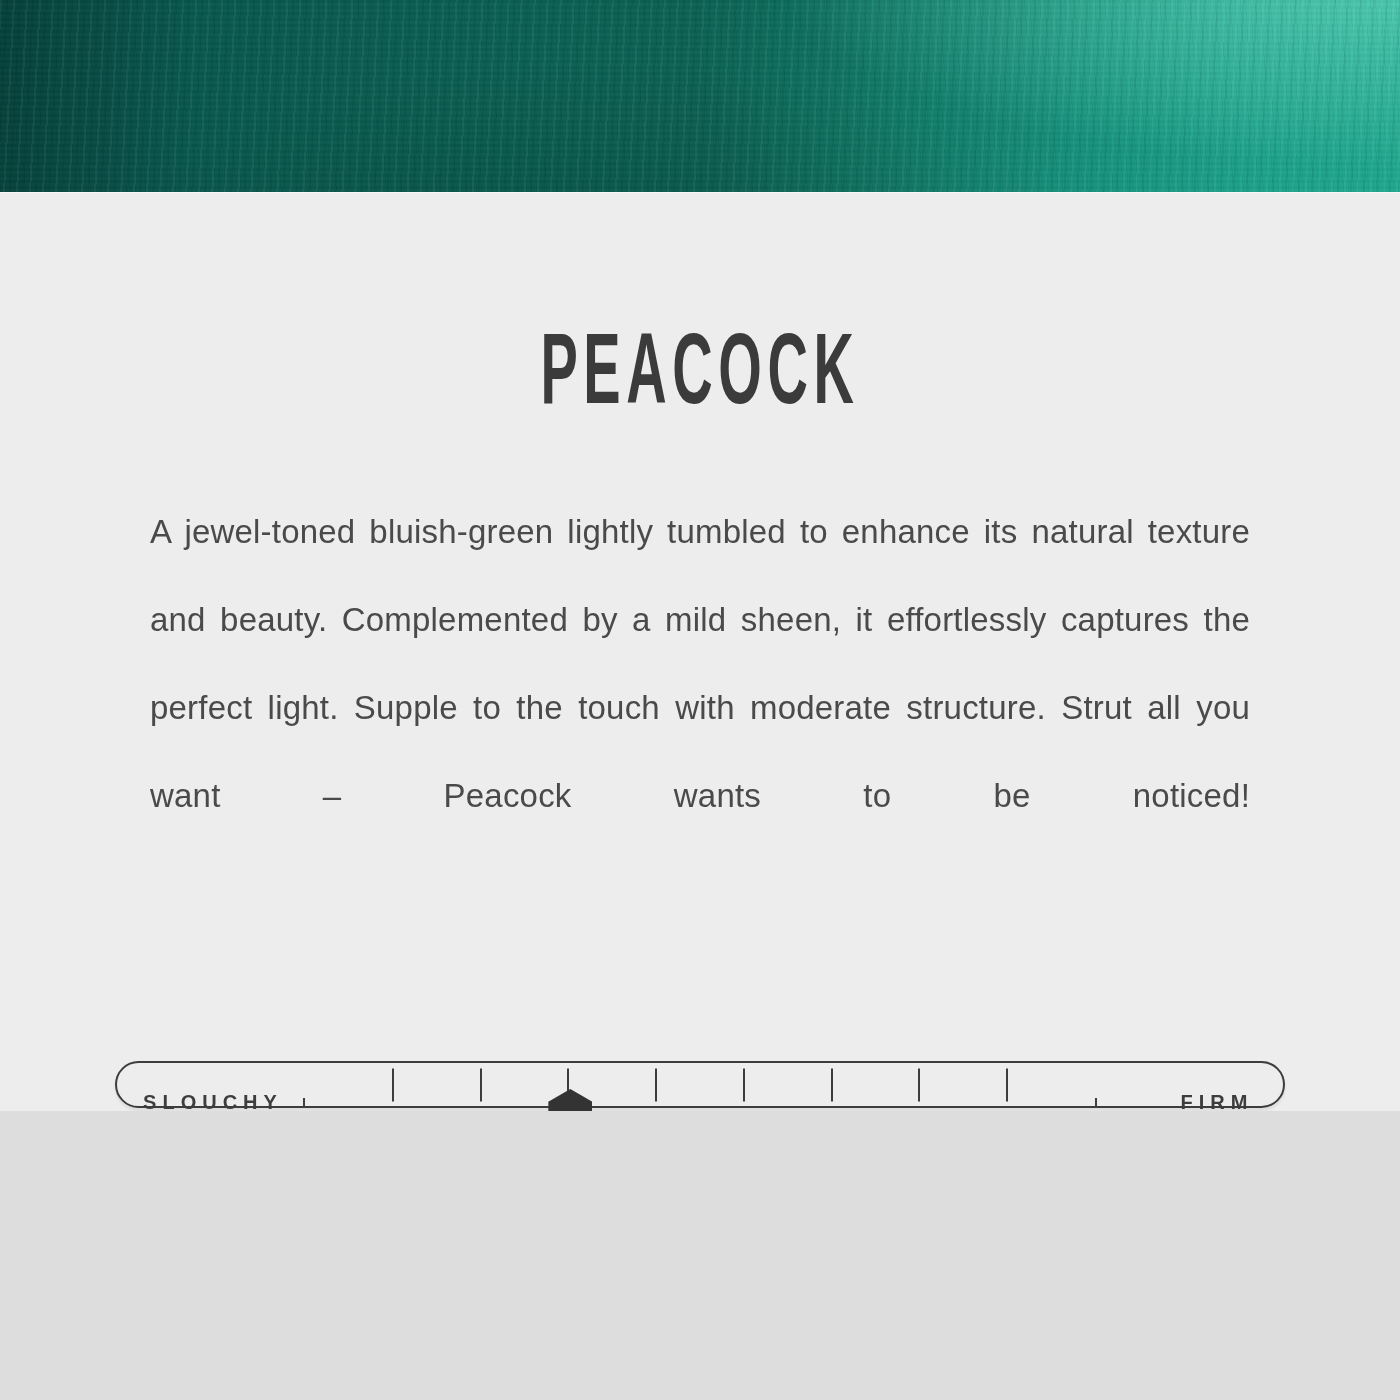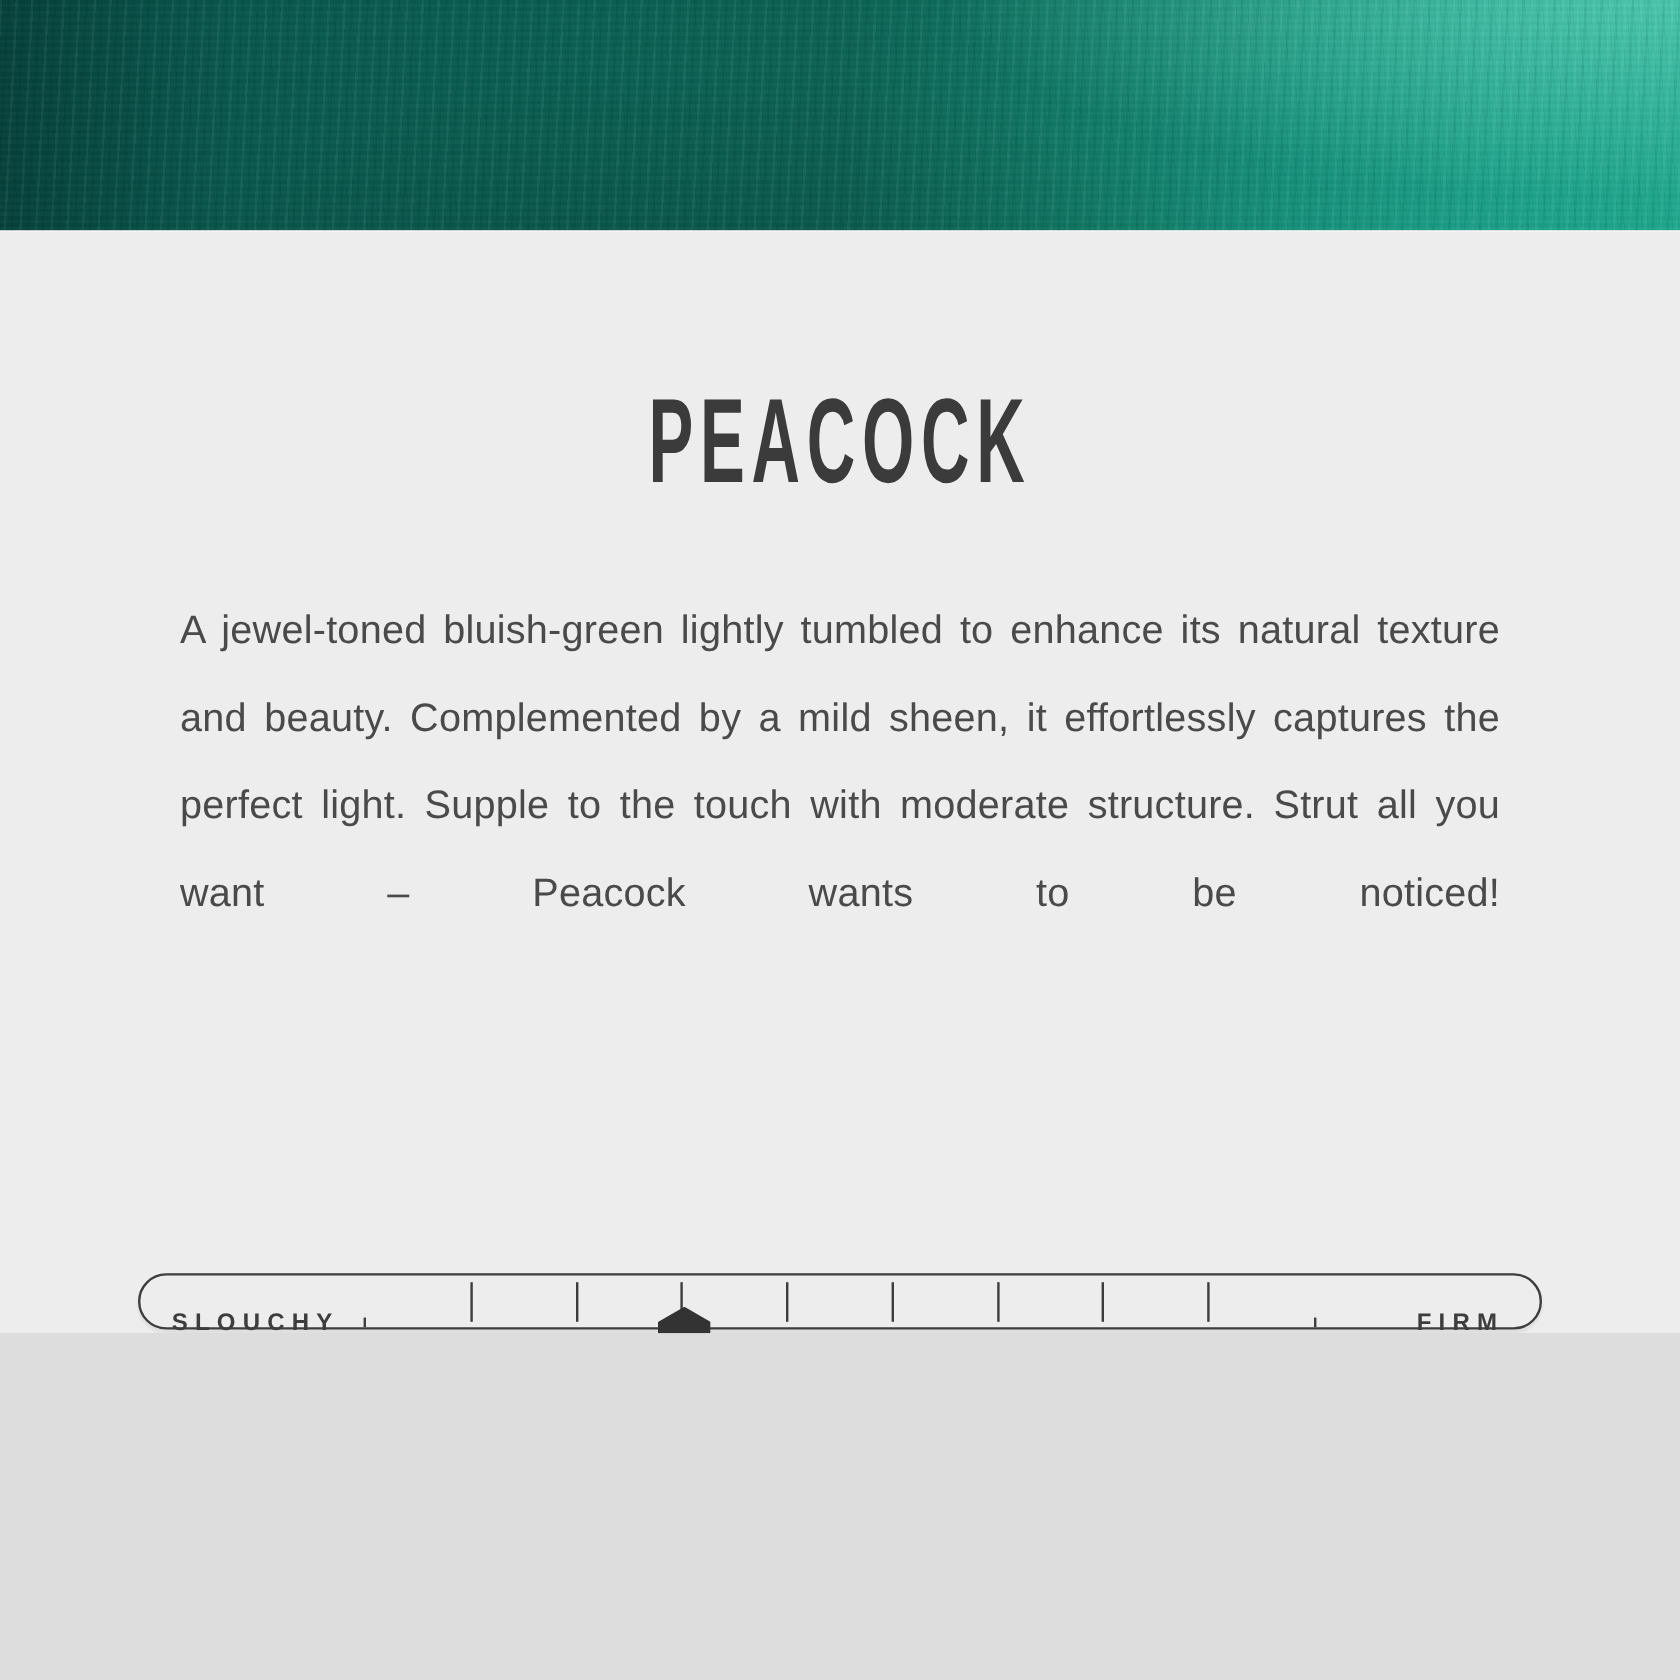--- a/index.html
+++ b/index.html
@@ -53,21 +53,21 @@
     letter-spacing:10px;
     color:var(--title-color,#3b3b3b);
     transform:scaleX(0.56);
     white-space:nowrap;
   }
 
   
   .description {
     position:absolute; top:488px; left:150px;
     width:1100px;
-    font-size:33px; line-height:73px;
+    font-size:33px; line-height:88px;
     color:var(--text-color,#4a4a4a);
     text-align:justify;
     text-align-last:justify;
     letter-spacing:0.2px;
   }
 
   
   .scale {
     position:absolute; left:115px;
     width:1170px; height:47px;

